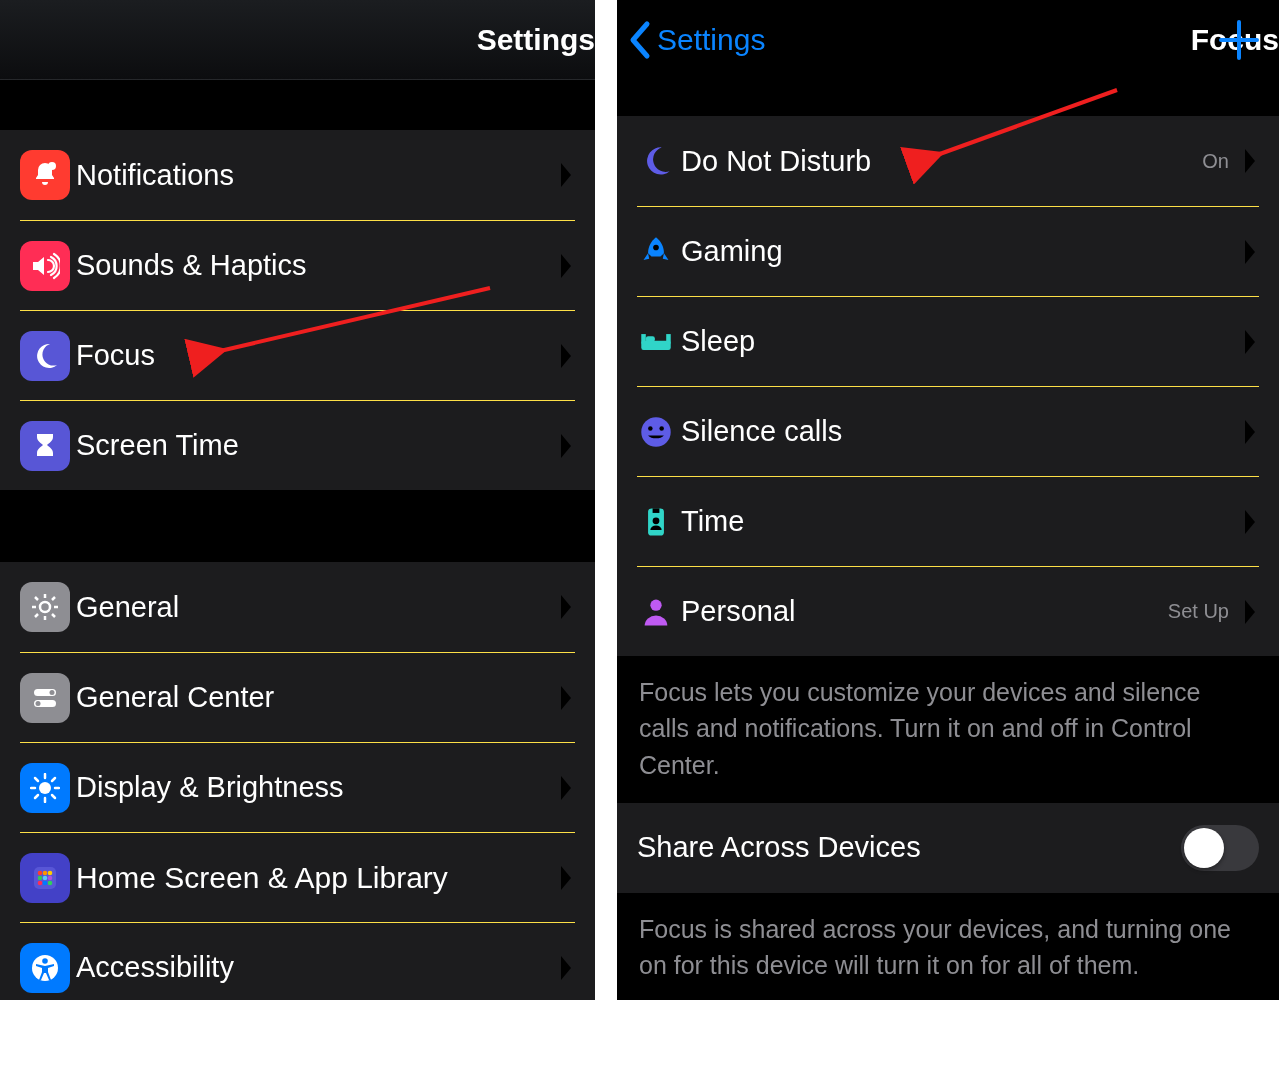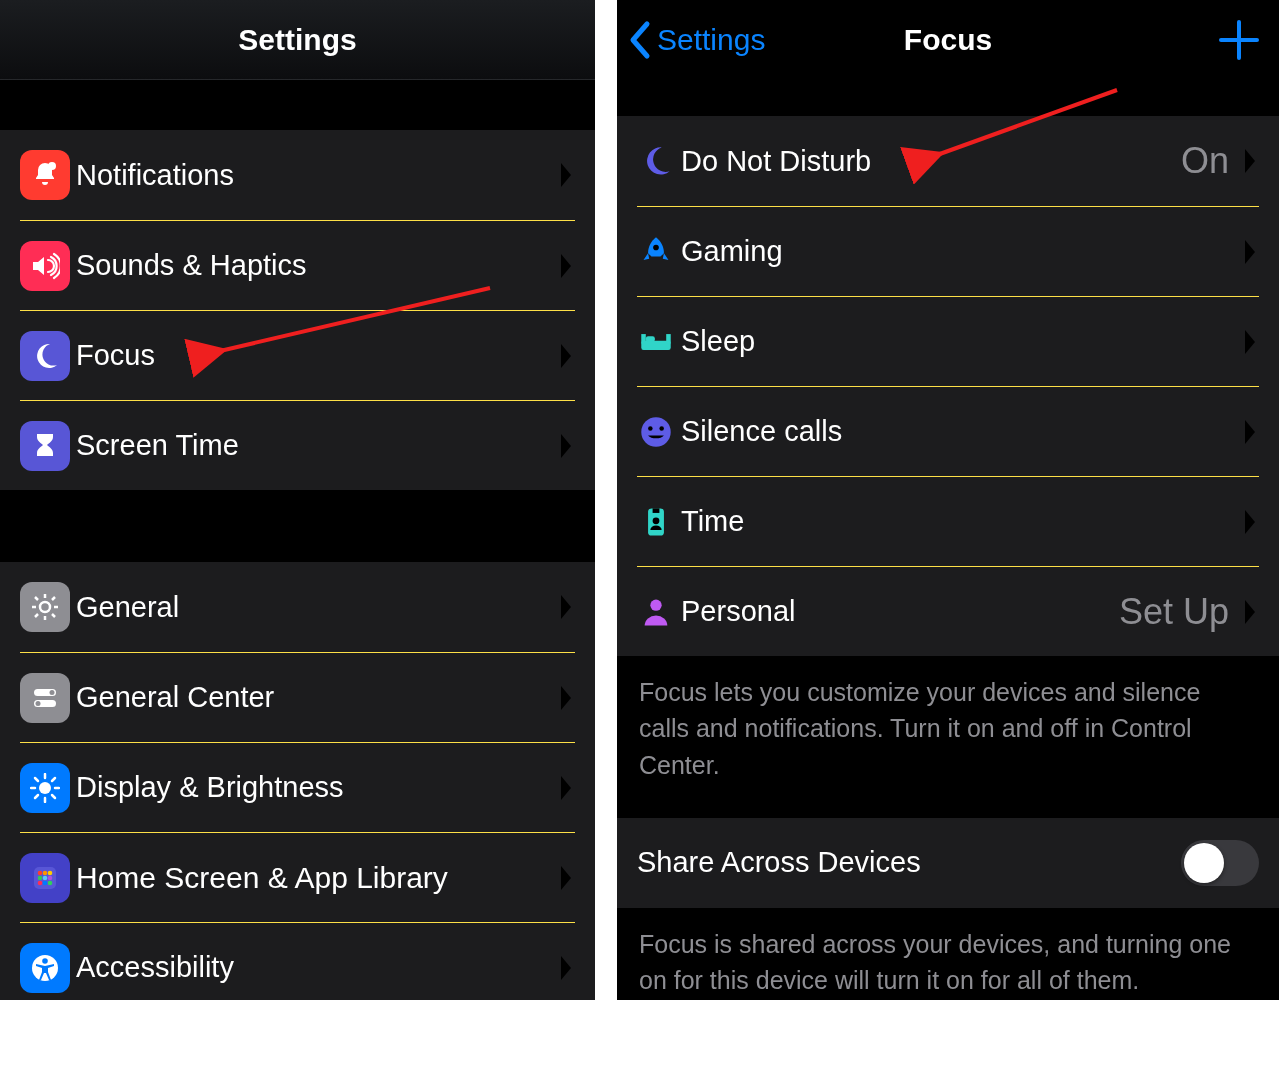--- a/index.html
+++ b/index.html
@@ -25,21 +25,21 @@
     overflow: hidden;
     position: relative;
     color: #fff;
   }
   .phone-right { width: 662px; }
   
   .nav {
     height: 80px;
     display:flex;
     align-items:center;
-    justify-content:center;
+    justify-content:flex-end;
     background: linear-gradient(#1b1d20 0%, #0c0d0f 100%);
     position:relative;
     border-bottom:1px solid rgba(255,255,255,0.05);
   }
   .nav-plain { background:#000; border-bottom:none; }
   .nav-title { font-size:30px; font-weight:600; }
   .nav-left {
     position:absolute; left:12px; top:0; bottom:0;
     display:flex; align-items:center; gap:4px;
     color:#0a84ff; font-size:30px;
@@ -66,28 +66,28 @@
     gap:6px;
     justify-content:space-between;
   }
   .icon-box {
     width:50px; height:50px; border-radius:12px;
     display:flex; align-items:center; justify-content:center;
     flex-shrink:0;
   }
   .icon-box svg { width:30px; height:30px; fill:#fff; }
   .row-label { font-size:29px; color:#fff; flex:1; }
-  .row-detail { font-size:36px; color:#8e8e93; margin-right:8px;}
+  .row-detail { font-size:20px; color:#8e8e93; margin-right:8px;}
   .chev { width:16px; height:28px; flex-shrink:0; }
   
   .focus-icon { width:38px; height:38px; flex-shrink:0; display:flex; align-items:center; justify-content:center;}
   .focus-icon svg { width:34px; height:34px; }
   .footer-text {
     color:#8e8e93; font-size:25px; line-height:1.45;
-    padding: 18px 22px 35px 22px;
+    padding: 18px 22px 20px 22px;
     background:#000;
   }
   .section-gap { height:38px; background:#000;}
   .switch {
     width:78px; height:46px; border-radius:23px;
     background:#39393d; position:relative; flex-shrink:0;
   }
   .switch .knob {
     position:absolute; width:40px; height:40px; border-radius:50%;
     background:#fff; top:3px; left:3px;

